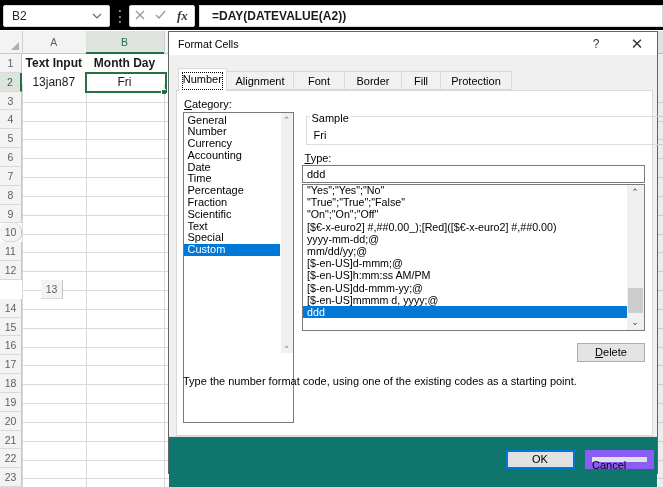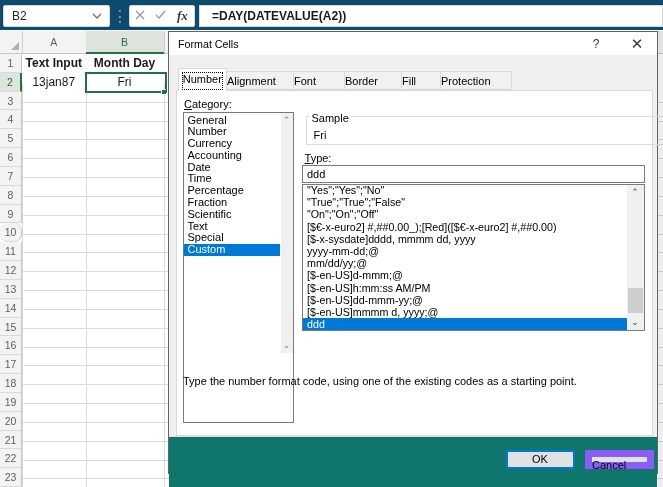--- a/index.html
+++ b/index.html
@@ -1,19 +1,19 @@
 <!DOCTYPE html>
 <html><head><meta charset="utf-8">
 <style>
 * { margin:0; padding:0; box-sizing:border-box; }
 html,body { width:663px; height:487px; overflow:hidden; }
 body { font-family:"Liberation Sans", sans-serif; background:#fff; position:relative; }
 
 
-#topbar { position:absolute; left:0; top:0; width:663px; height:30px; background:#0c4a6e; }
+#topbar { position:absolute; left:0; top:0; width:663px; height:30px; background:#000000; }
 #namebox { position:absolute; left:3px; top:5px; width:107px; height:22px; background:#fff;
   border:1px solid #D9D9D9; border-radius:2px; }
 #namebox .txt { position:absolute; left:8px; top:3px; font-size:12px; color:#262626; }
 #namebox svg { position:absolute; right:7px; top:7px; }
 #dots { position:absolute; left:116px; top:8px; width:8px; height:22px; color:#9a9a9a;
   font-size:8px; line-height:5.5px; text-align:center; }
 #fxbox { position:absolute; left:129px; top:5px; width:66px; height:22px; background:#fff;
   border:1px solid #D9D9D9; border-radius:2px; }
 #formulabox { position:absolute; left:199px; top:5px; width:464px; height:22px; background:#fff;
   border:1px solid #D9D9D9; }
@@ -47,21 +47,21 @@
 #dlg { position:absolute; left:168px; top:31px; width:490px; height:443px; background:#F0F0F0;
   border:1px solid #646464; font-size:11px; color:#000; }
 #dlgtitle { position:absolute; left:0; top:0; width:488px; height:23px; background:#fff; }
 #dlgtitle .t { position:absolute; left:9px; top:6px; font-size:10.7px; color:#000; }
 #dlghelp { position:absolute; left:412px; top:5px; width:30px; text-align:center; font-size:12px; color:#333; }
 #dlgclose { position:absolute; left:453px; top:3px; width:30px; text-align:center; font-size:15px; color:#333; font-weight:300;}
 
 
 #tabs { position:absolute; left:0; top:35px; width:488px; height:23px; }
 .tab { position:absolute; top:3.5px; height:19.5px; background:#F1F1F1; border:1px solid #D9D9D9;
-  border-left:none; line-height:19px; font-size:11px; }
+  border-left:none; text-align:center; line-height:19px; font-size:11px; }
 #tabactive { position:absolute; left:8.5px; top:0.5px; width:49.5px; height:23.5px; background:#fff;
   border:1px solid #D9D9D9; border-bottom:none; z-index:3; text-align:center; line-height:21px; }
 #tabactive .focus { position:absolute; left:3px; top:3px; right:3px; bottom:1px; border:1px dotted #000; }
 #page { position:absolute; left:6.5px; top:58px; width:477px; height:346px; background:#fff;
   border:1px solid #D9D9D9; }
 
 
 #catlabel { position:absolute; left:7.5px; top:7px; }
 #catlist { position:absolute; left:6px; top:20.5px; width:111px; height:311px; background:#fff;
   border:1px solid #7A7A7A; }
@@ -160,21 +160,21 @@
 <div class="rowhdr" style="top:91.66px;height:18.83px;">3</div>
 <div class="rowhdr" style="top:110.49px;height:18.83px;">4</div>
 <div class="rowhdr" style="top:129.32px;height:18.83px;">5</div>
 <div class="rowhdr" style="top:148.15px;height:18.83px;">6</div>
 <div class="rowhdr" style="top:166.98px;height:18.83px;">7</div>
 <div class="rowhdr" style="top:185.81px;height:18.83px;">8</div>
 <div class="rowhdr" style="top:204.64px;height:18.83px;">9</div>
 <div class="rowhdr" style="top:223.47px;height:18.83px;border-radius:8px;">10</div>
 <div class="rowhdr" style="top:242.30px;height:18.83px;">11</div>
 <div class="rowhdr" style="top:261.13px;height:18.83px;">12</div>
-<div class="rowhdr" style="top:279.96px;height:18.83px;">13</div>
+<div class="rowhdr" style="top:279.96px;height:18.83px;margin-left:41px;">13</div>
 <div class="rowhdr" style="top:298.79px;height:18.83px;">14</div>
 <div class="rowhdr" style="top:317.62px;height:18.83px;">15</div>
 <div class="rowhdr" style="top:336.45px;height:18.83px;">16</div>
 <div class="rowhdr" style="top:355.28px;height:18.83px;">17</div>
 <div class="rowhdr" style="top:374.11px;height:18.83px;">18</div>
 <div class="rowhdr" style="top:392.94px;height:18.83px;">19</div>
 <div class="rowhdr" style="top:411.77px;height:18.83px;">20</div>
 <div class="rowhdr" style="top:430.60px;height:18.83px;">21</div>
 <div class="rowhdr" style="top:449.43px;height:18.83px;">22</div>
 <div class="rowhdr" style="top:468.26px;height:18.83px;">23</div>
@@ -249,34 +249,34 @@
     <div id="typelabel"><u>T</u>ype:</div>
     <div id="typeinput">
         <span class="t">ddd</span>
       </div>
     <div id="codelist">
       <div id="codeitems">
 <div class="kitem">"Yes";"Yes";"No"</div>
 <div class="kitem">"True";"True";"False"</div>
 <div class="kitem">"On";"On";"Off"</div>
 <div class="kitem">[$€-x-euro2] #,##0.00_);[Red]([$€-x-euro2] #,##0.00)</div>
-<div class="kitem">[$-x-sysdate]dddd, mmmm dd, yyyy</div>
 <div class="kitem">yyyy-mm-dd;@</div>
 <div class="kitem">mm/dd/yy;@</div>
 <div class="kitem">[$-en-US]d-mmm;@</div>
 <div class="kitem">[$-en-US]h:mm:ss AM/PM</div>
 <div class="kitem">[$-en-US]dd-mmm-yy;@</div>
 <div class="kitem">[$-en-US]mmmm d, yyyy;@</div>
 <div class="kitem ksel">ddd</div>
       </div>
       <div id="codesb">
         <span class="arr" style="top:3px;">⌃</span>
         <span class="arr" style="bottom:3px;">⌄</span>
         <div class="sbthumb" style="top:103px;height:25px;"></div>
       </div>
     </div>
+    <div id="delbtn"><u>D</u>elete</div>
     <div id="desc">Type the number format code, using one of the existing codes as a starting point.</div>
   </div>
   <div id="footer">
     <div id="okbtn">OK</div>
     <div id="cancelbtn">Cancel</div>
   </div>
 </div>
 
 </body></html>

